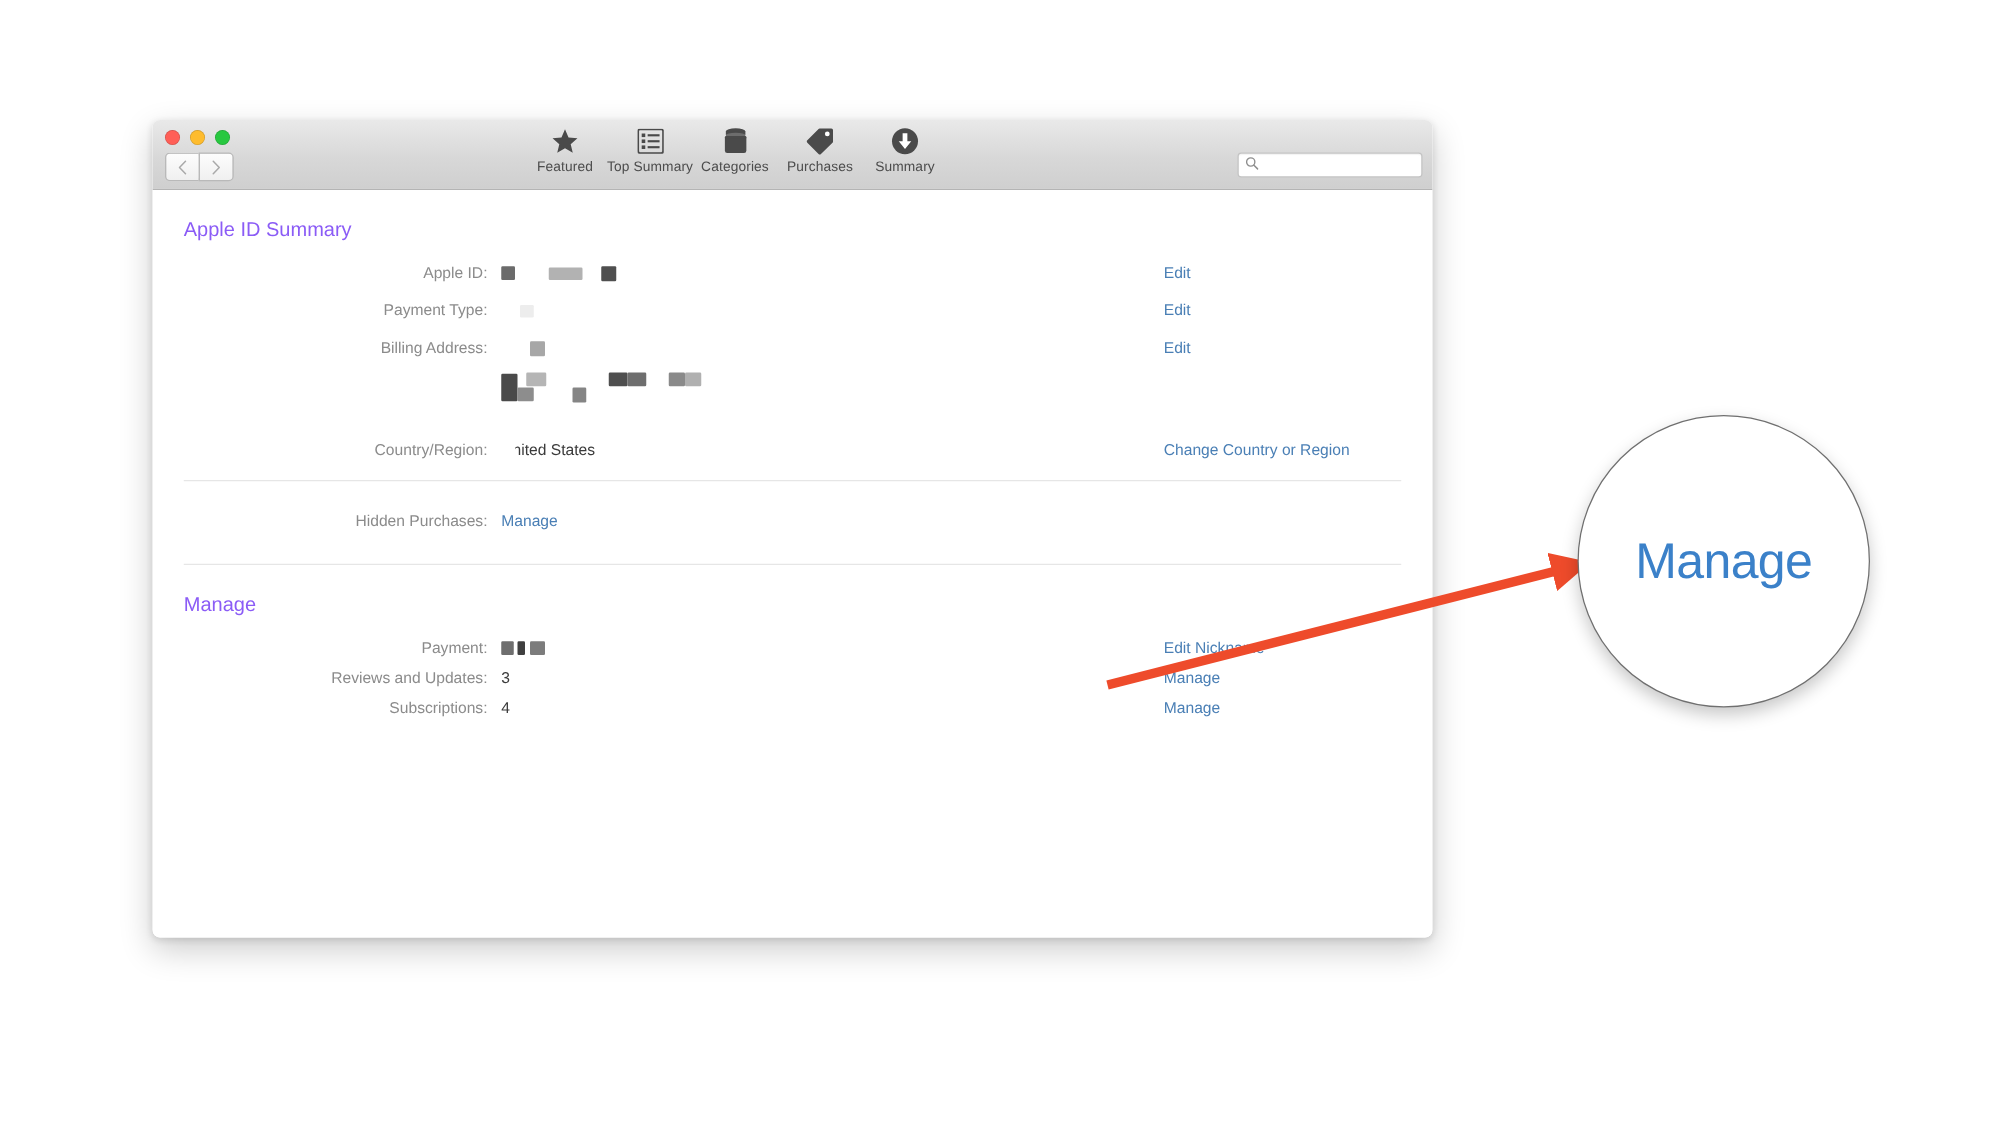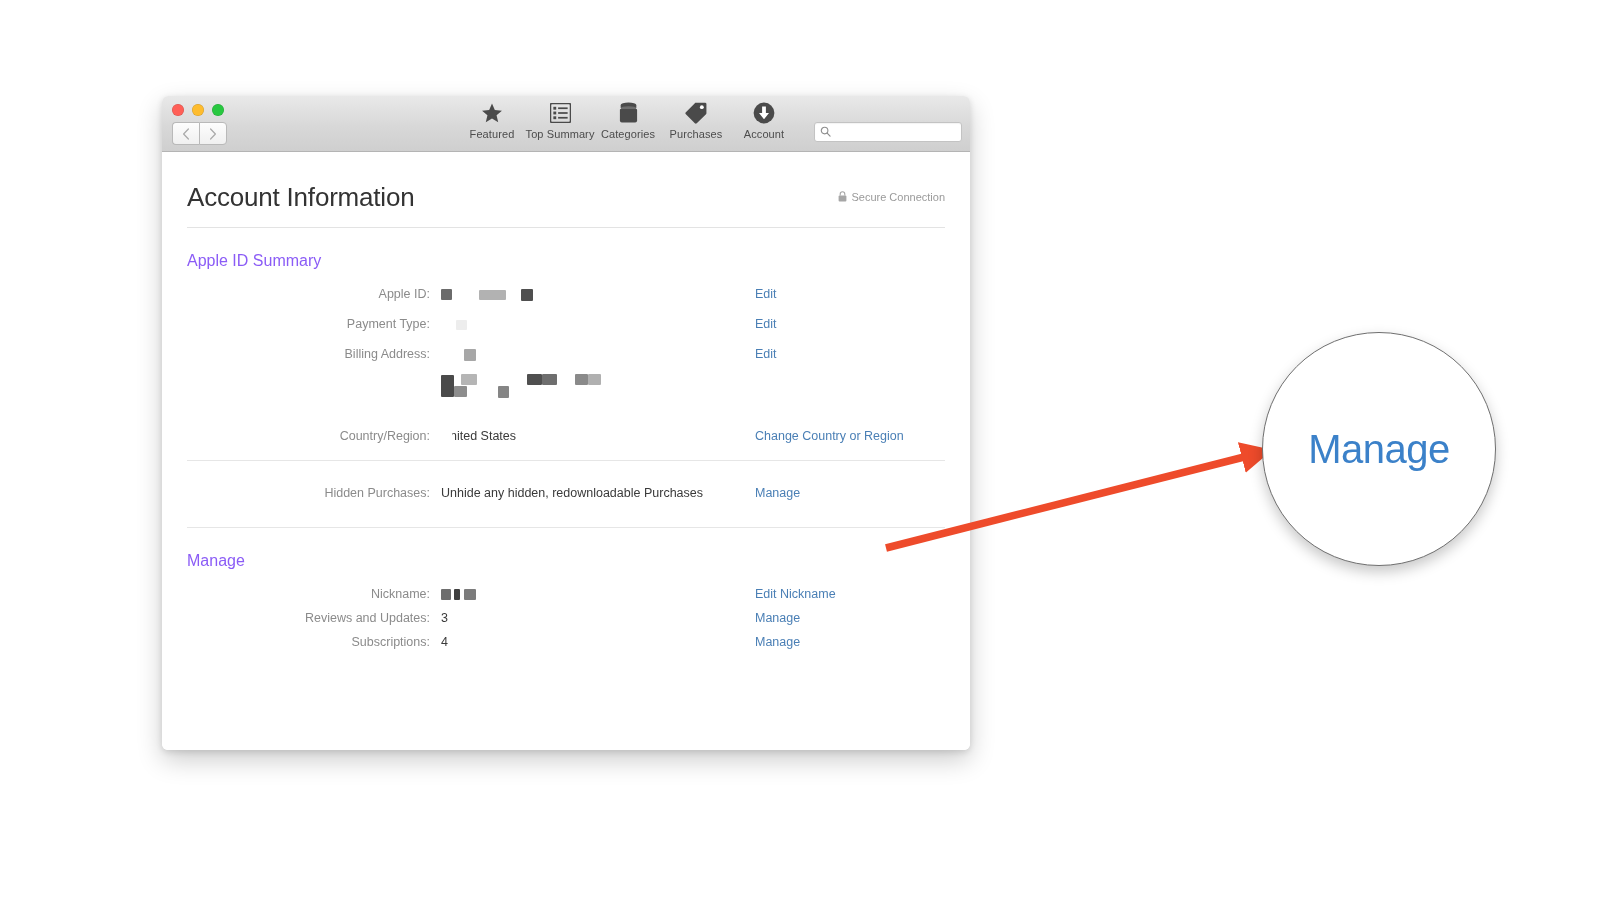--- a/index.html
+++ b/index.html
@@ -17,27 +17,26 @@
     width: 1600px;
     height: 912px;
     background: #ffffff;
   }
 
   
   #app-window {
     position: absolute;
     left: 122px;
     top: 96px;
-    width: 808px;
+    width: 1024px;
     height: 654px;
     background: #ffffff;
     border-radius: 6px;
     box-shadow: 0 10px 26px rgba(0,0,0,0.20), 0 2px 6px rgba(0,0,0,0.12);
     overflow: hidden;
-    margin-left: 40px;
   }
 
   
   #toolbar {
     position: relative;
     height: 55px;
     background: linear-gradient(180deg, #e9e9e9 0%, #d8d8d8 55%, #cfcfcf 100%);
     border-bottom: 1px solid #b4b4b4;
   }
   #traffic-lights {
@@ -329,52 +328,40 @@
           <div class="tb-label">Purchases</div>
         </div>
 
         <div class="tb-item">
           <div class="tb-icon">
             <svg width="22" height="22" viewBox="0 0 22 22">
               <circle cx="11" cy="11" r="10.4" fill="#4a4a4a"></circle>
               <path fill="#ffffff" d="M9.1 4.6h3.8v6.3h3.1L11 17.2 6 10.9h3.1z"></path>
             </svg>
           </div>
-          <div class="tb-label">Account</div>
+          <div class="tb-label">Summary</div>
         </div>
 
       </div>
 
       <div id="search-wrap">
         <div id="search-field">
           <span>
             <svg width="11" height="11" viewBox="0 0 12 12">
               <circle cx="5" cy="5" r="3.6" fill="none" stroke="#8e8e8e" stroke-width="1.2"></circle>
               <path d="M7.8 7.8L11 11" stroke="#8e8e8e" stroke-width="1.3" stroke-linecap="round"></path>
             </svg>
           </span>
           <span id="search-input-text"></span>
         </div>
       </div>
     </div>
 
     <div id="content">
 
-      <div id="page-header">
-        <div id="page-title">Account Information</div>
-        <div id="secure-connection">
-          <span>
-            <svg width="9" height="11" viewBox="0 0 9 11">
-              <path d="M2.2 4.6V3.1a2.3 2.3 0 0 1 4.6 0v1.5" fill="none" stroke="#a6a6a6" stroke-width="1.1"></path>
-              <rect x="0.6" y="4.4" width="7.8" height="6.1" rx="1" fill="#a6a6a6"></rect>
-            </svg>
-          </span>
-          <span>Secure Connection</span>
-        </div>
-      </div>
 
       <div class="section">
         <div class="section-title">Apple ID Summary</div>
         <div class="rows">
 
           <div class="row">
             <div class="row-label">Apple ID:</div>
             <div class="row-value">
               <span class="redact-group">
                 <span class="redact" style="width:11px;height:11px;background:#6b6b6b;"></span>
@@ -446,35 +433,34 @@
           </div>
 
         </div>
         <div class="divider"></div>
       </div>
 
       <div class="section">
         <div class="rows">
           <div class="row">
             <div class="row-label">Hidden Purchases:</div>
-            <div class="row-value">Unhide any hidden, redownloadable Purchases</div>
             <div class="row-action">
               <span class="link">Manage</span>
             </div>
           </div>
         </div>
         <div class="divider" style="margin-top:26px;"></div>
       </div>
 
       <div class="section">
         <div class="section-title">Manage</div>
         <div class="rows">
 
           <div class="row" style="margin-bottom:8px;">
-            <div class="row-label">Nickname:</div>
+            <div class="row-label">Payment:</div>
             <div class="row-value">
               <span class="redact-group">
                 <span class="redact" style="width:10px;height:11px;background:#6e6e6e;"></span>
                 <span class="redact" style="width:6px;height:11px;background:#3f3f3f;"></span>
                 <span class="redact" style="width:12px;height:11px;background:#7c7c7c;"></span>
               </span>
             </div>
             <div class="row-action">
               <span class="link">Edit Nickname</span>
             </div>

